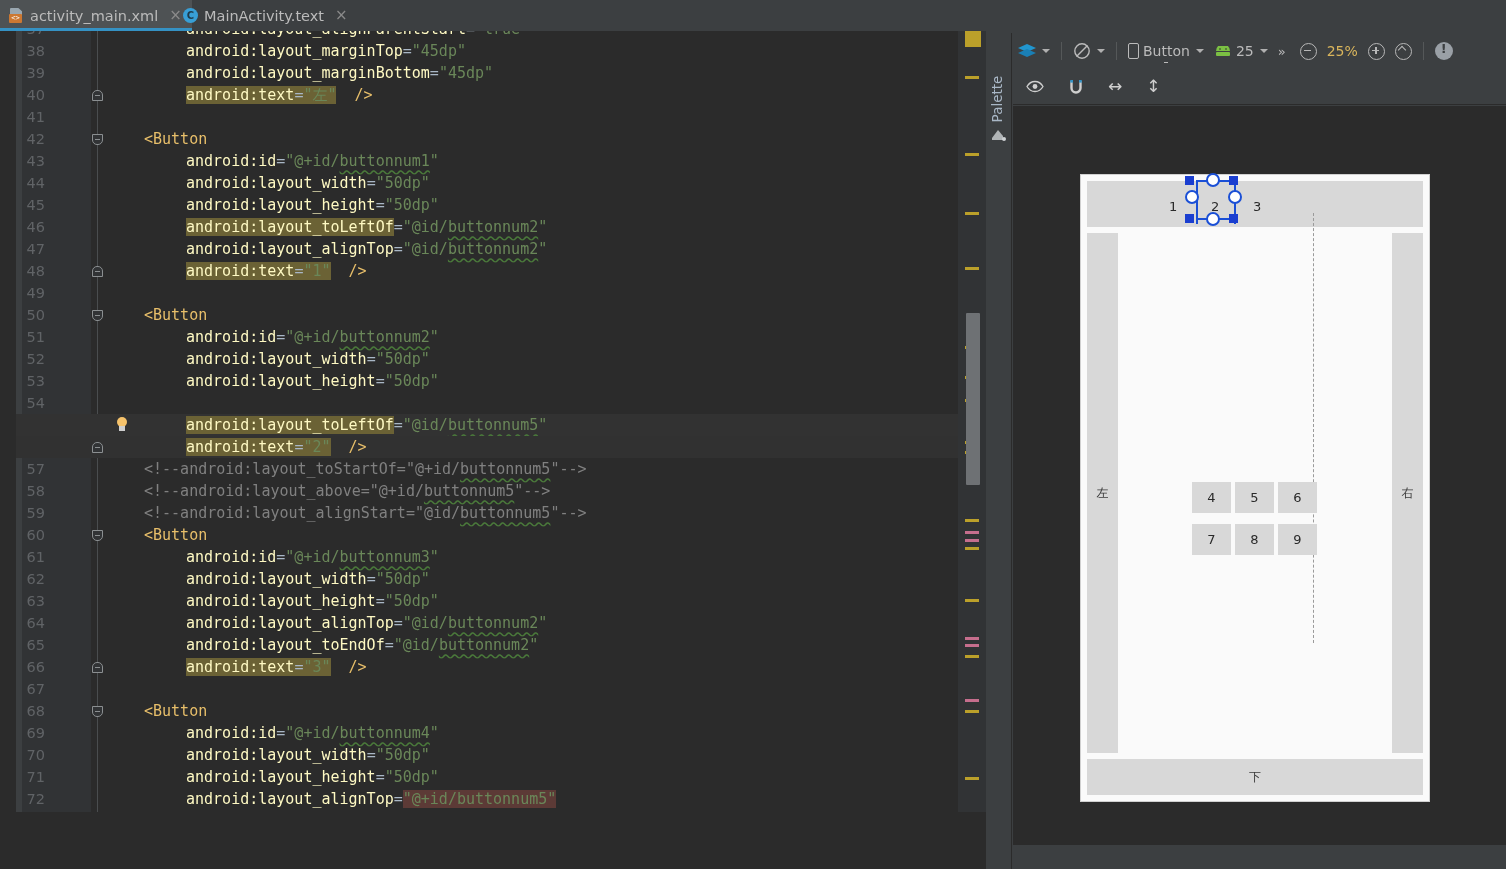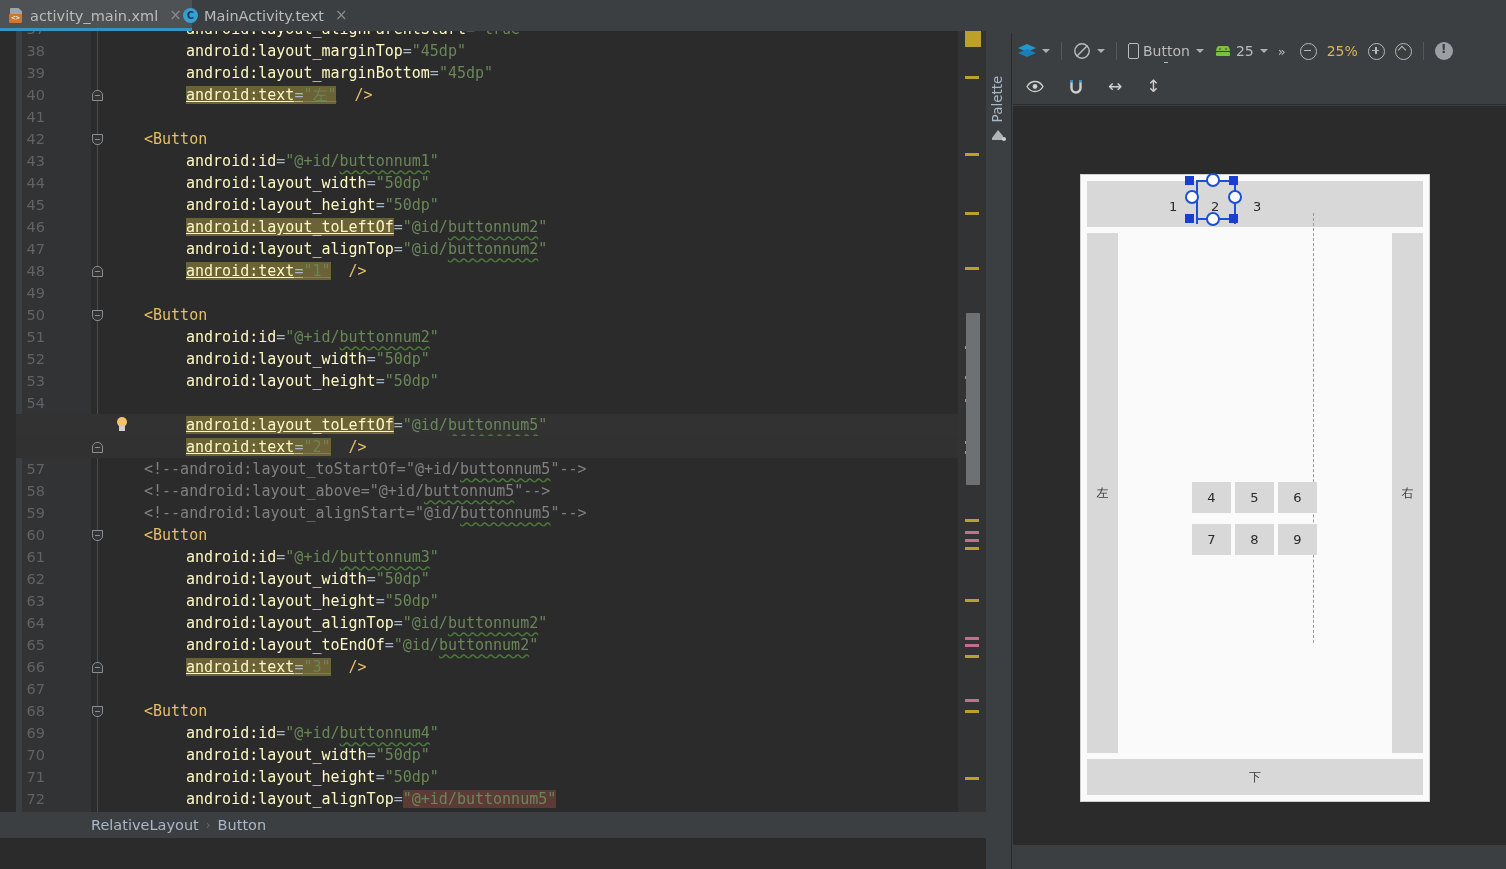--- a/index.html
+++ b/index.html
@@ -113,21 +113,21 @@
   .line .txt { position: absolute; left: 128px; top: 0; }
   .line.current { background: #323232; }
   .line.current2 { background: #313131; }
 
   .c-attr   { color: #fef9c3; }
   .c-tag    { color: #e8bf6a; }
   .c-val    { color: #6a8759; }
   .c-op     { color: #a9b7c6; }
   .c-brk    { color: #e8bf6a; }
   .c-comment{ color: #808080; }
-  .hl { background: #6b6235; text-decoration: underline; }
+  .hl { background: #6b6235; }
   .sq {
     text-decoration: underline;
     text-decoration-style: wavy;
     text-decoration-color: #4a7a3a;
     text-underline-offset: 3px;
   }
   .sqr {
     background: #5c3a36;
   }
 
@@ -411,25 +411,20 @@
       <div class="marker y" style="top:568px;"></div>
       <div class="marker p" style="top:606px;"></div>
       <div class="marker p" style="top:613px;"></div>
       <div class="marker y" style="top:624px;"></div>
       <div class="marker p" style="top:668px;"></div>
       <div class="marker y" style="top:679px;"></div>
       <div class="marker y" style="top:746px;"></div>
       <div id="scrollthumb"></div>
     </div>
 
-    <div id="breadcrumb">
-      <span>RelativeLayout</span>
-      <span class="sep">›</span>
-      <span>Button</span>
-    </div>
 
   </div>
 
   <div id="preview-pane">
 
 
     <div id="palette-rail">
       <div id="palette-label">Palette</div>
       <svg id="palette-icon" viewBox="0 0 16 14">
         <path fill="#b0b4b6" d="M1 10 L7 2 L12 8 L12 12 L1 12 Z"></path>

